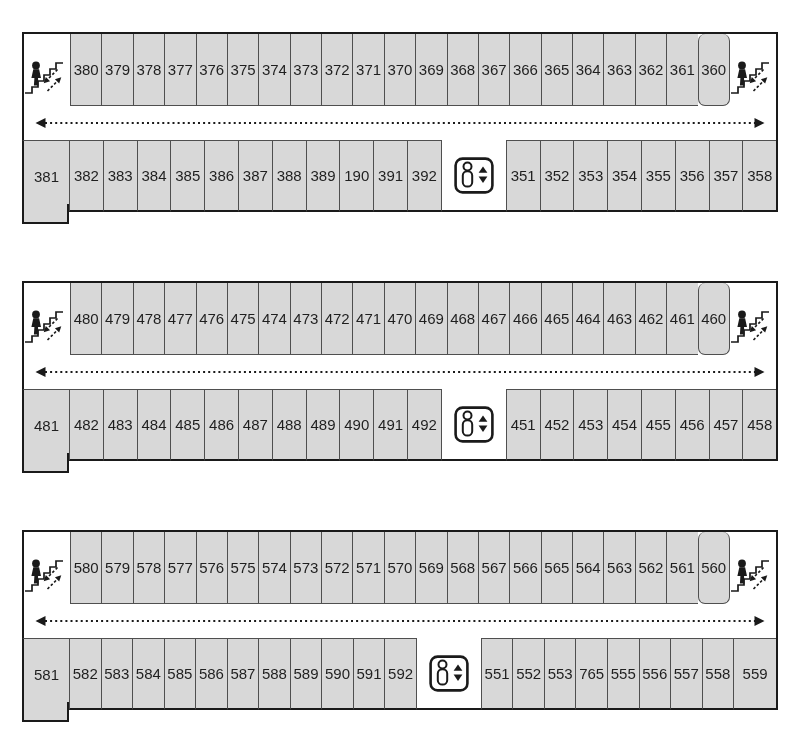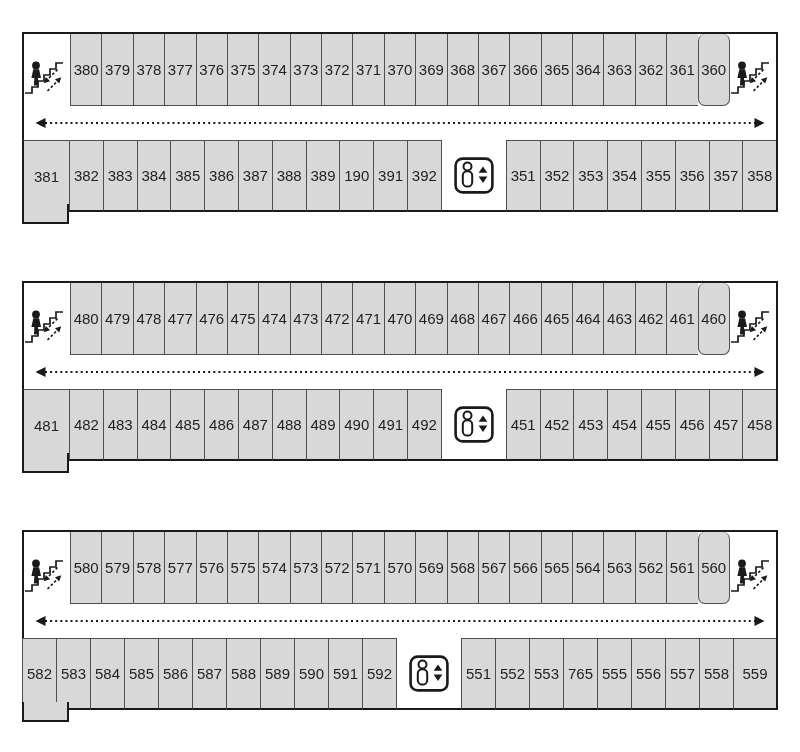--- a/index.html
+++ b/index.html
@@ -217,20 +217,21 @@
 
     <div class="row-corridor">
       <svg class="arrow-svg" viewBox="0 0 732 12" preserveAspectRatio="none">
         <line x1="11" y1="6" x2="721" y2="6" stroke="#1a1a1a" stroke-width="2" stroke-dasharray="2 3.1"></line>
         <polygon points="11.5,0.9 11.5,11.1 1.5,6" fill="#1a1a1a"></polygon>
         <polygon points="720.5,0.9 720.5,11.1 730.5,6" fill="#1a1a1a"></polygon>
       </svg>
     </div>
 
     <div class="row-bottom">
+      <div class="room corner-left">581</div>
       <div class="strip"><div class="room">582</div><div class="room">583</div><div class="room">584</div><div class="room">585</div><div class="room">586</div><div class="room">587</div><div class="room">588</div><div class="room">589</div><div class="room">590</div><div class="room">591</div><div class="room">592</div></div>
       <div class="gap-cell">
         <svg width="40" height="37" viewBox="0 0 40 37">
           <rect x="1.6" y="1.6" width="36.8" height="33.8" rx="7" fill="#ffffff" stroke="#1a1a1a" stroke-width="2.6"></rect>
           <circle cx="13.5" cy="9.5" r="4" fill="none" stroke="#1a1a1a" stroke-width="2"></circle>
           <rect x="8.8" y="14.2" width="9.4" height="15.4" rx="4.4" fill="none" stroke="#1a1a1a" stroke-width="2"></rect>
           <polygon points="24.6,15.8 33.4,15.8 29,9.4" fill="#1a1a1a"></polygon>
           <polygon points="24.6,19.6 33.4,19.6 29,26" fill="#1a1a1a"></polygon>
         </svg>
       </div>

